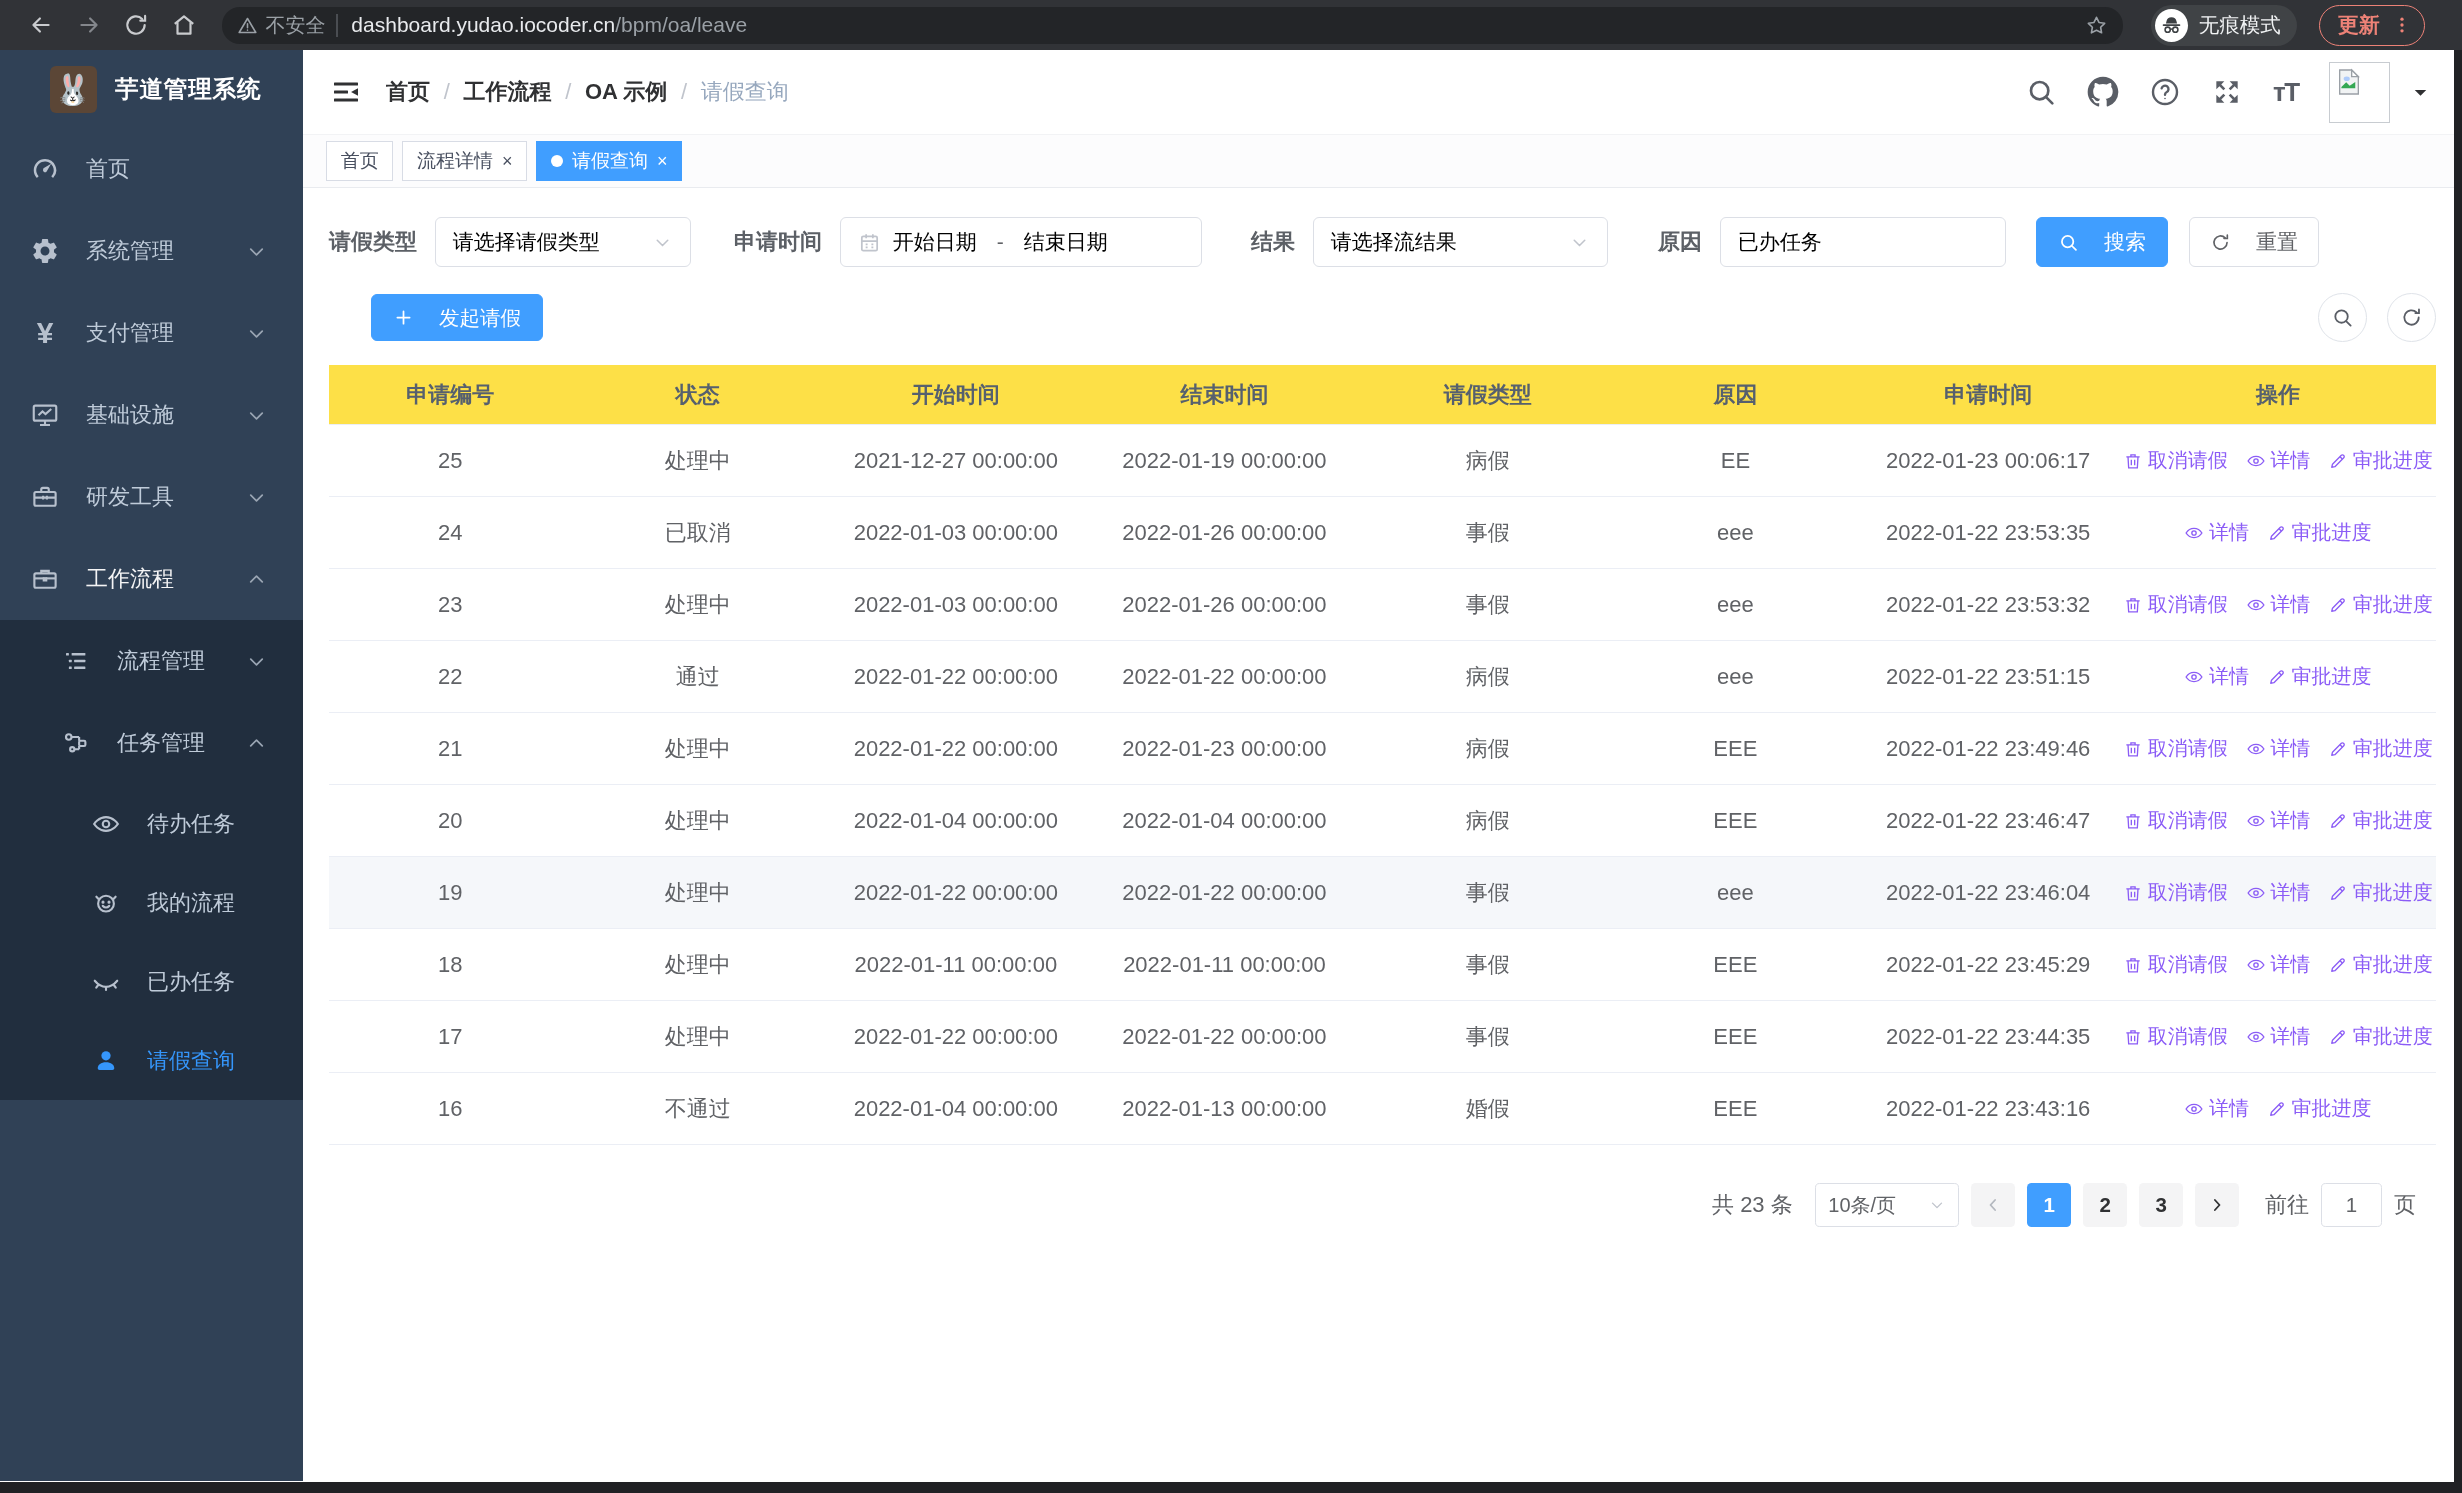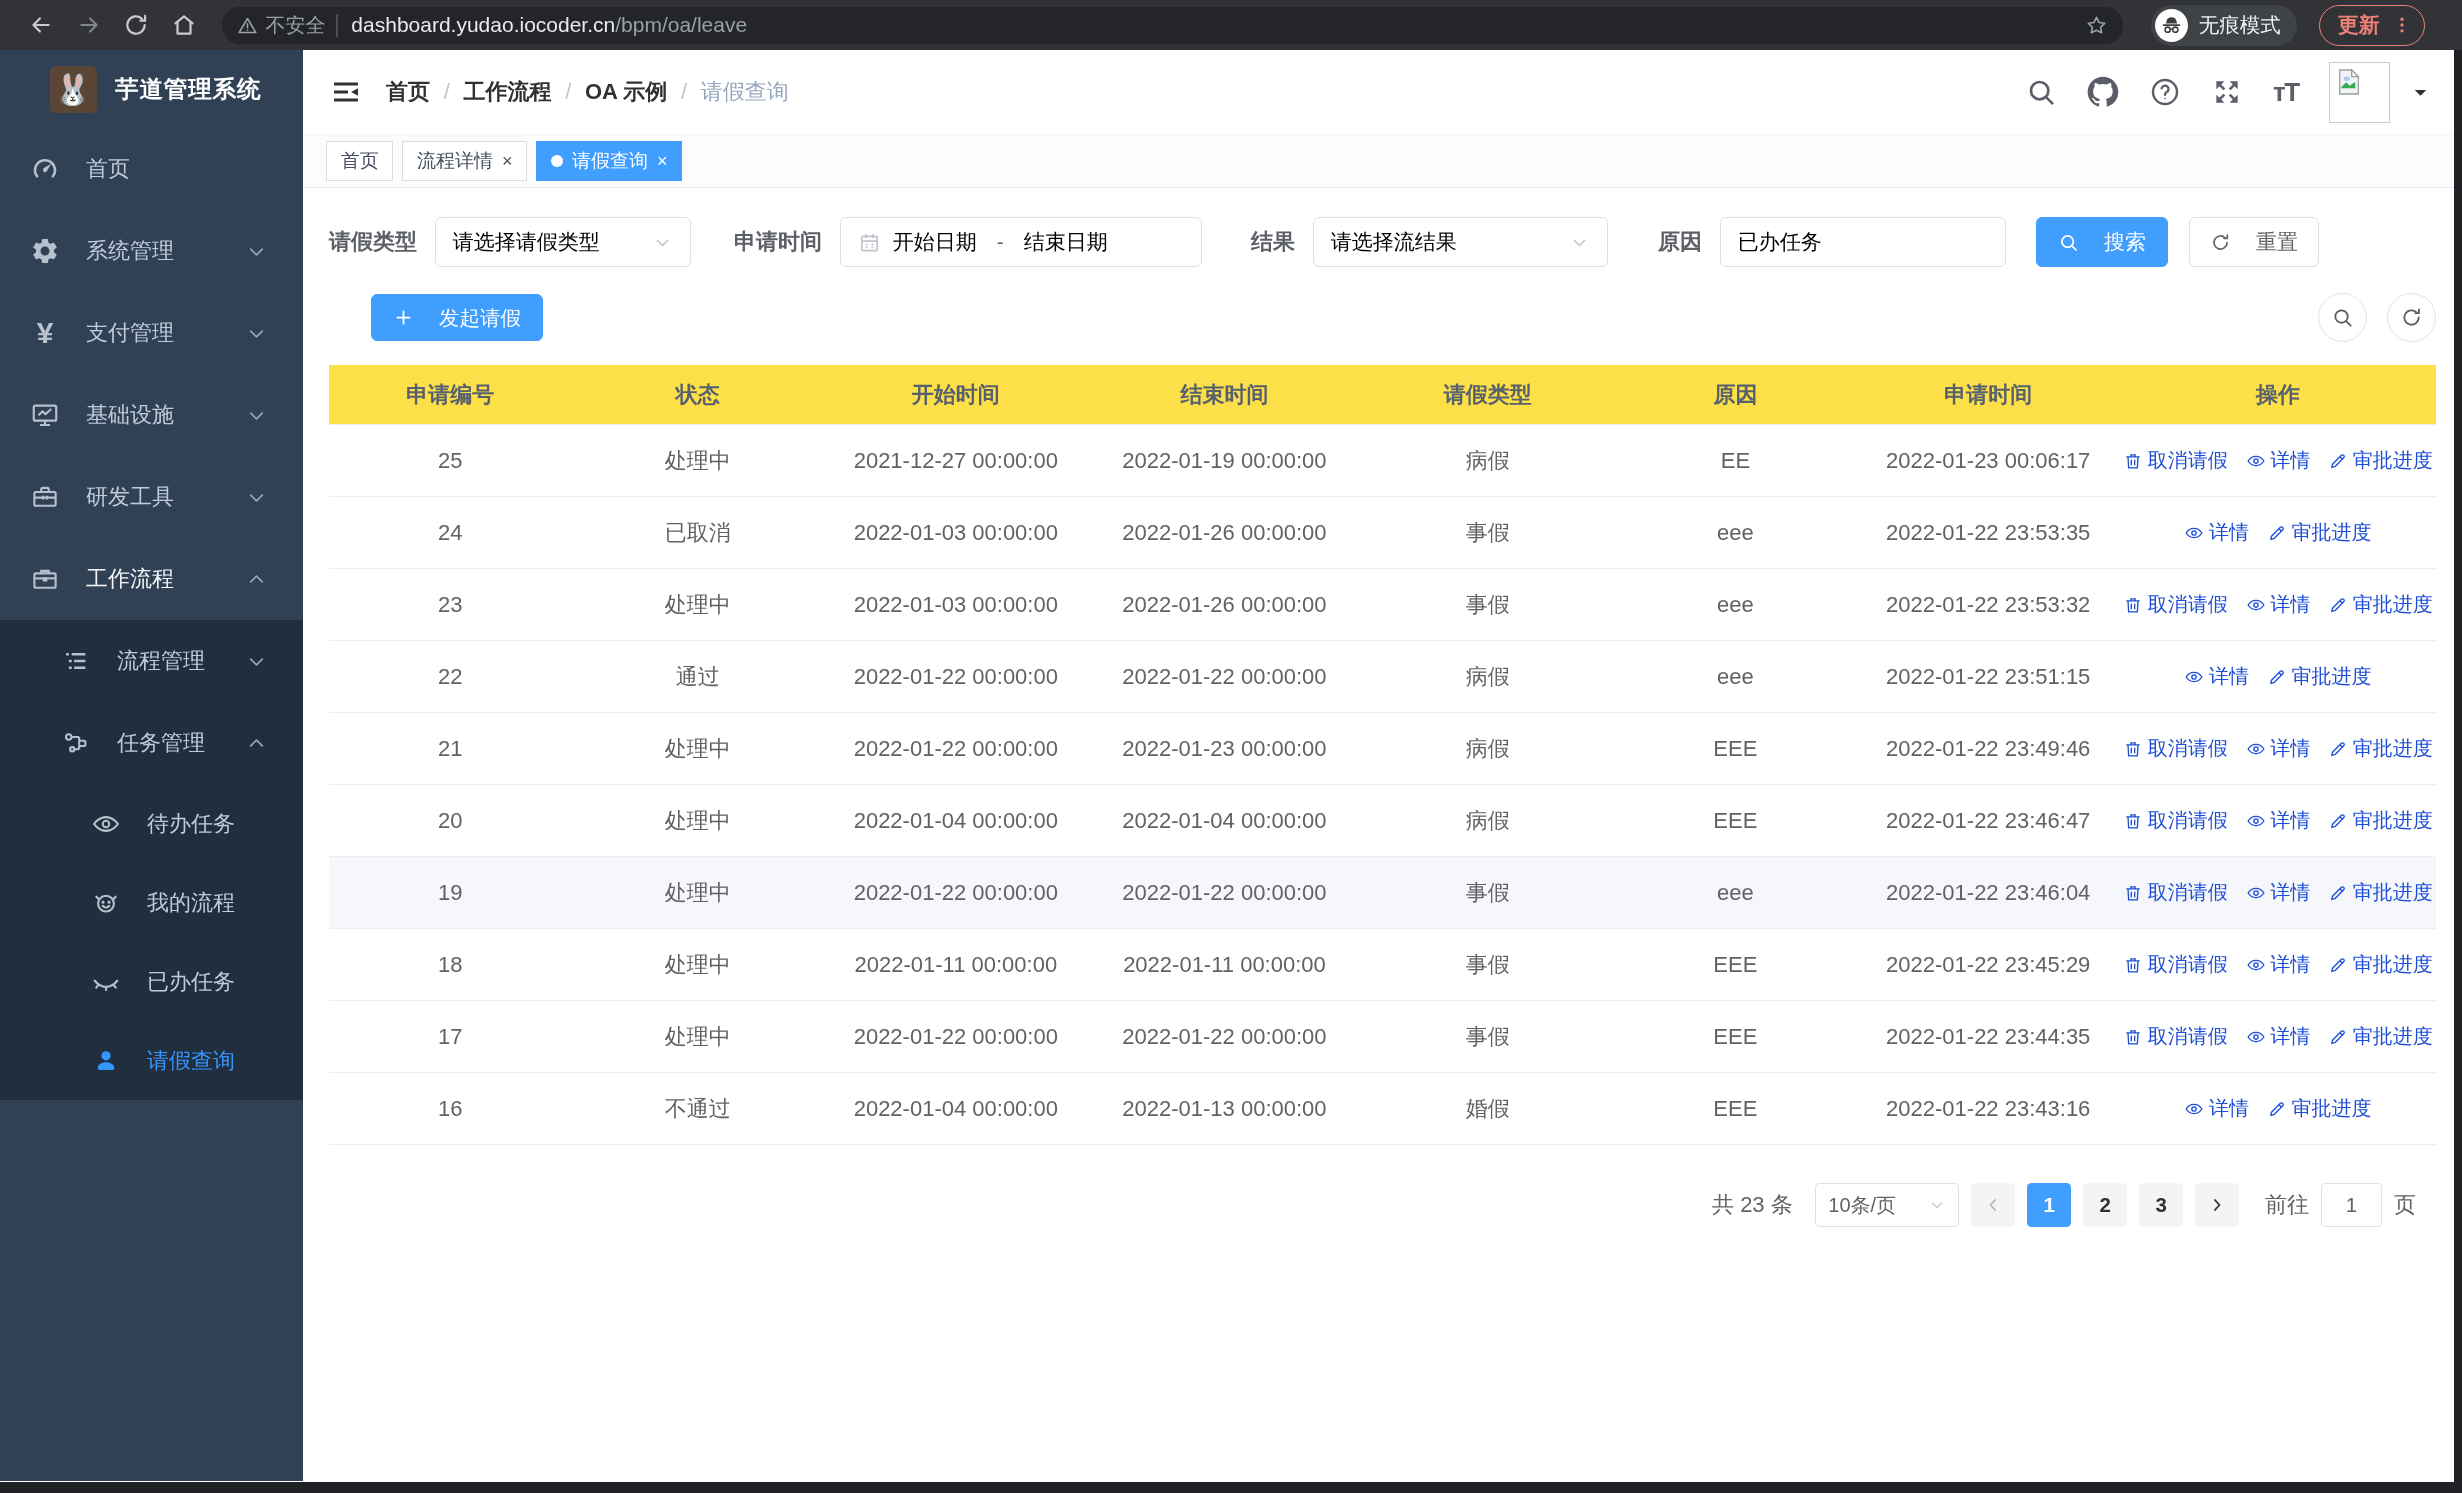--- a/index.html
+++ b/index.html
@@ -108,21 +108,21 @@
 
   
   .table { margin-top:23px; width:100%; font-size:22px; color:#606266; }
   .tr { display:flex; align-items:center; border-bottom:1.5px solid #ebeef5; }
   .thead .tr { background:#fde047; border-bottom:1.5px solid #ebeef5; }
   .th { font-weight:700; color:#56606e; height:59px; display:flex; align-items:center; justify-content:center; }
   .td { height:71px; display:flex; align-items:center; justify-content:center; text-align:center; }
   .tr.hl { background:#f5f7fa; }
   .c0{width:11.5%;} .c1{width:12%;} .c2{width:12.5%;text-align:center;} .c3{width:13%;} .c4{width:12%;} .c5{width:11.5%;} .c6{width:12.5%;} .c7{width:15%;}
   .acts { display:flex; align-items:center; justify-content:center; gap:18px; flex-wrap:nowrap; }
-  .act { color:#1d4ed8; font-size:20px; display:inline-flex; align-items:center; gap:4.6px; cursor:pointer; white-space:nowrap; }
+  .act { color:#8b5cf6; font-size:20px; display:inline-flex; align-items:center; gap:4.6px; cursor:pointer; white-space:nowrap; }
   .act svg { width:20px; height:20px; }
 
   
   .pagination { display:flex; align-items:center; justify-content:flex-end; margin-top:38px; padding-right:20px; gap:12px; font-size:22px; color:#606266; }
   .pg-total { margin-right:10.6px;margin-left:12px; }
   .pg-size { width:144px; height:44px; border:1.5px solid #dcdfe6; border-radius:4.6px; display:flex; align-items:center; padding:0 12px; color:#606266; font-size:20px; cursor:pointer; }
   .pg-size .chev { margin-left:auto; color:#c0c4cc; }
   .pg-size .chev svg { width:18px; height:18px; }
   .pg-btn { min-width:44px; height:44px; border-radius:4.6px; background:#f4f4f5; color:#303133; font-size:20.5px; font-weight:700; display:flex; align-items:center; justify-content:center; cursor:pointer; }
   .pg-btn svg { width:20px; height:20px; }

